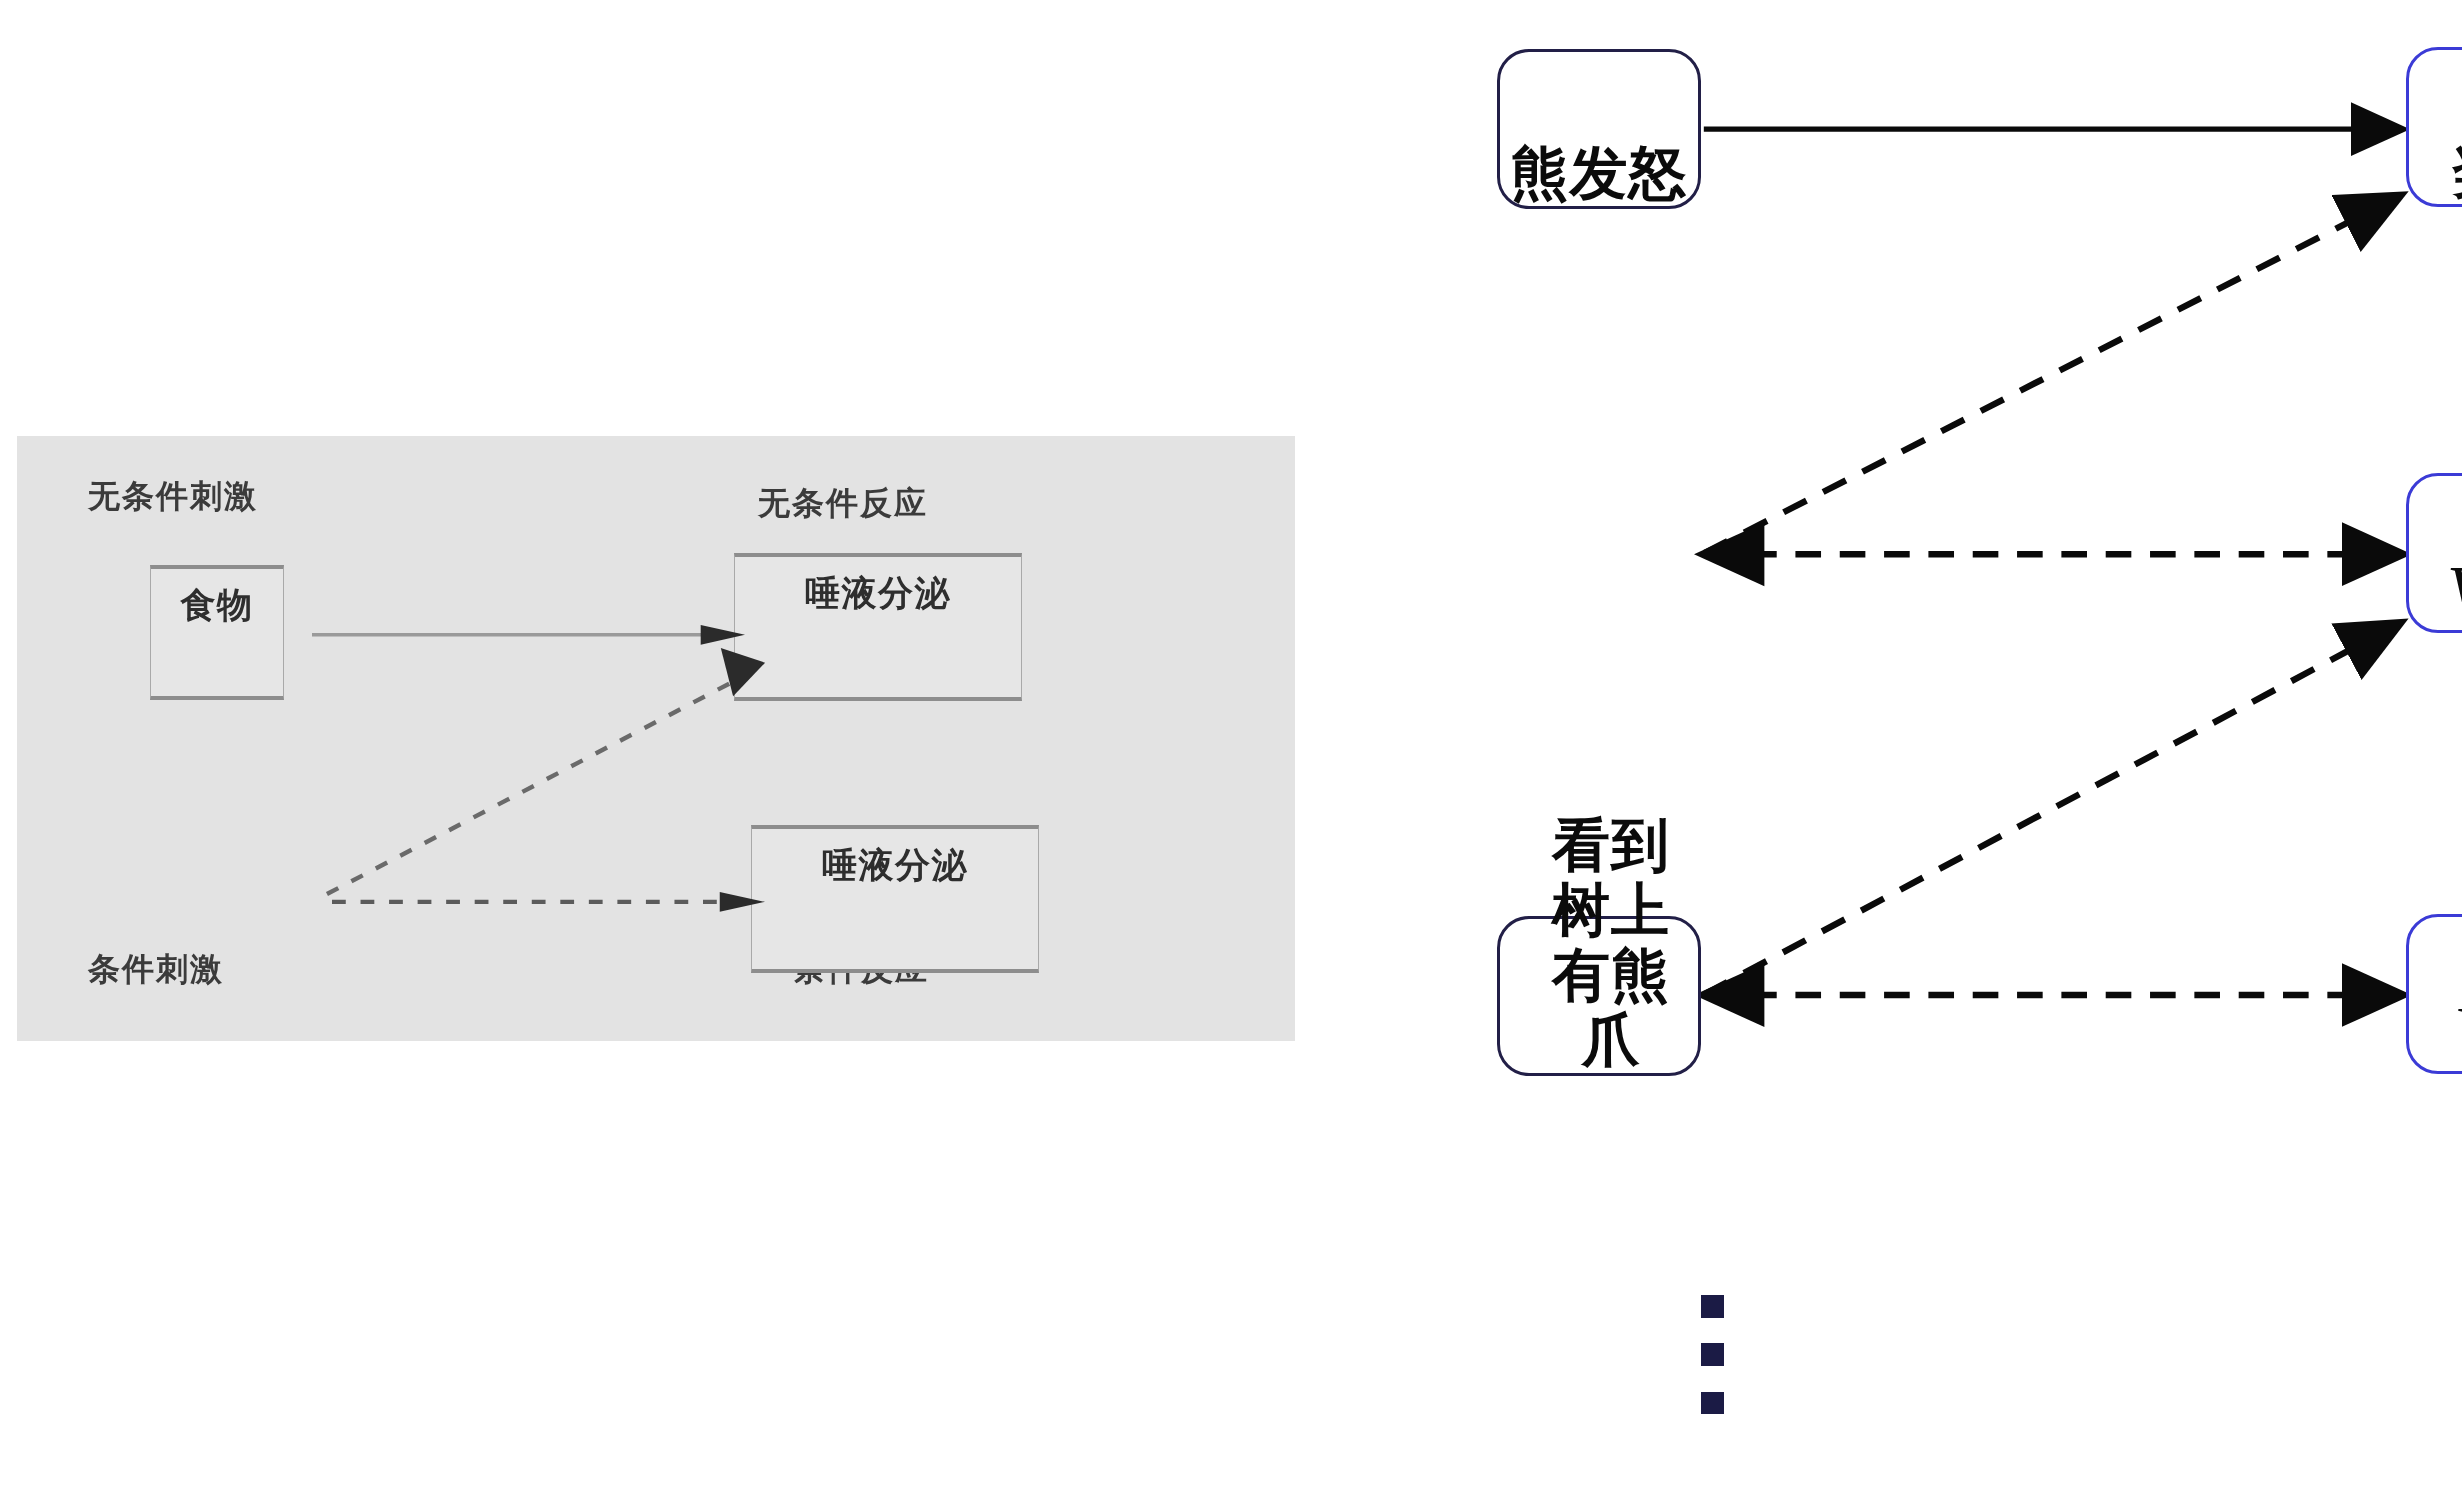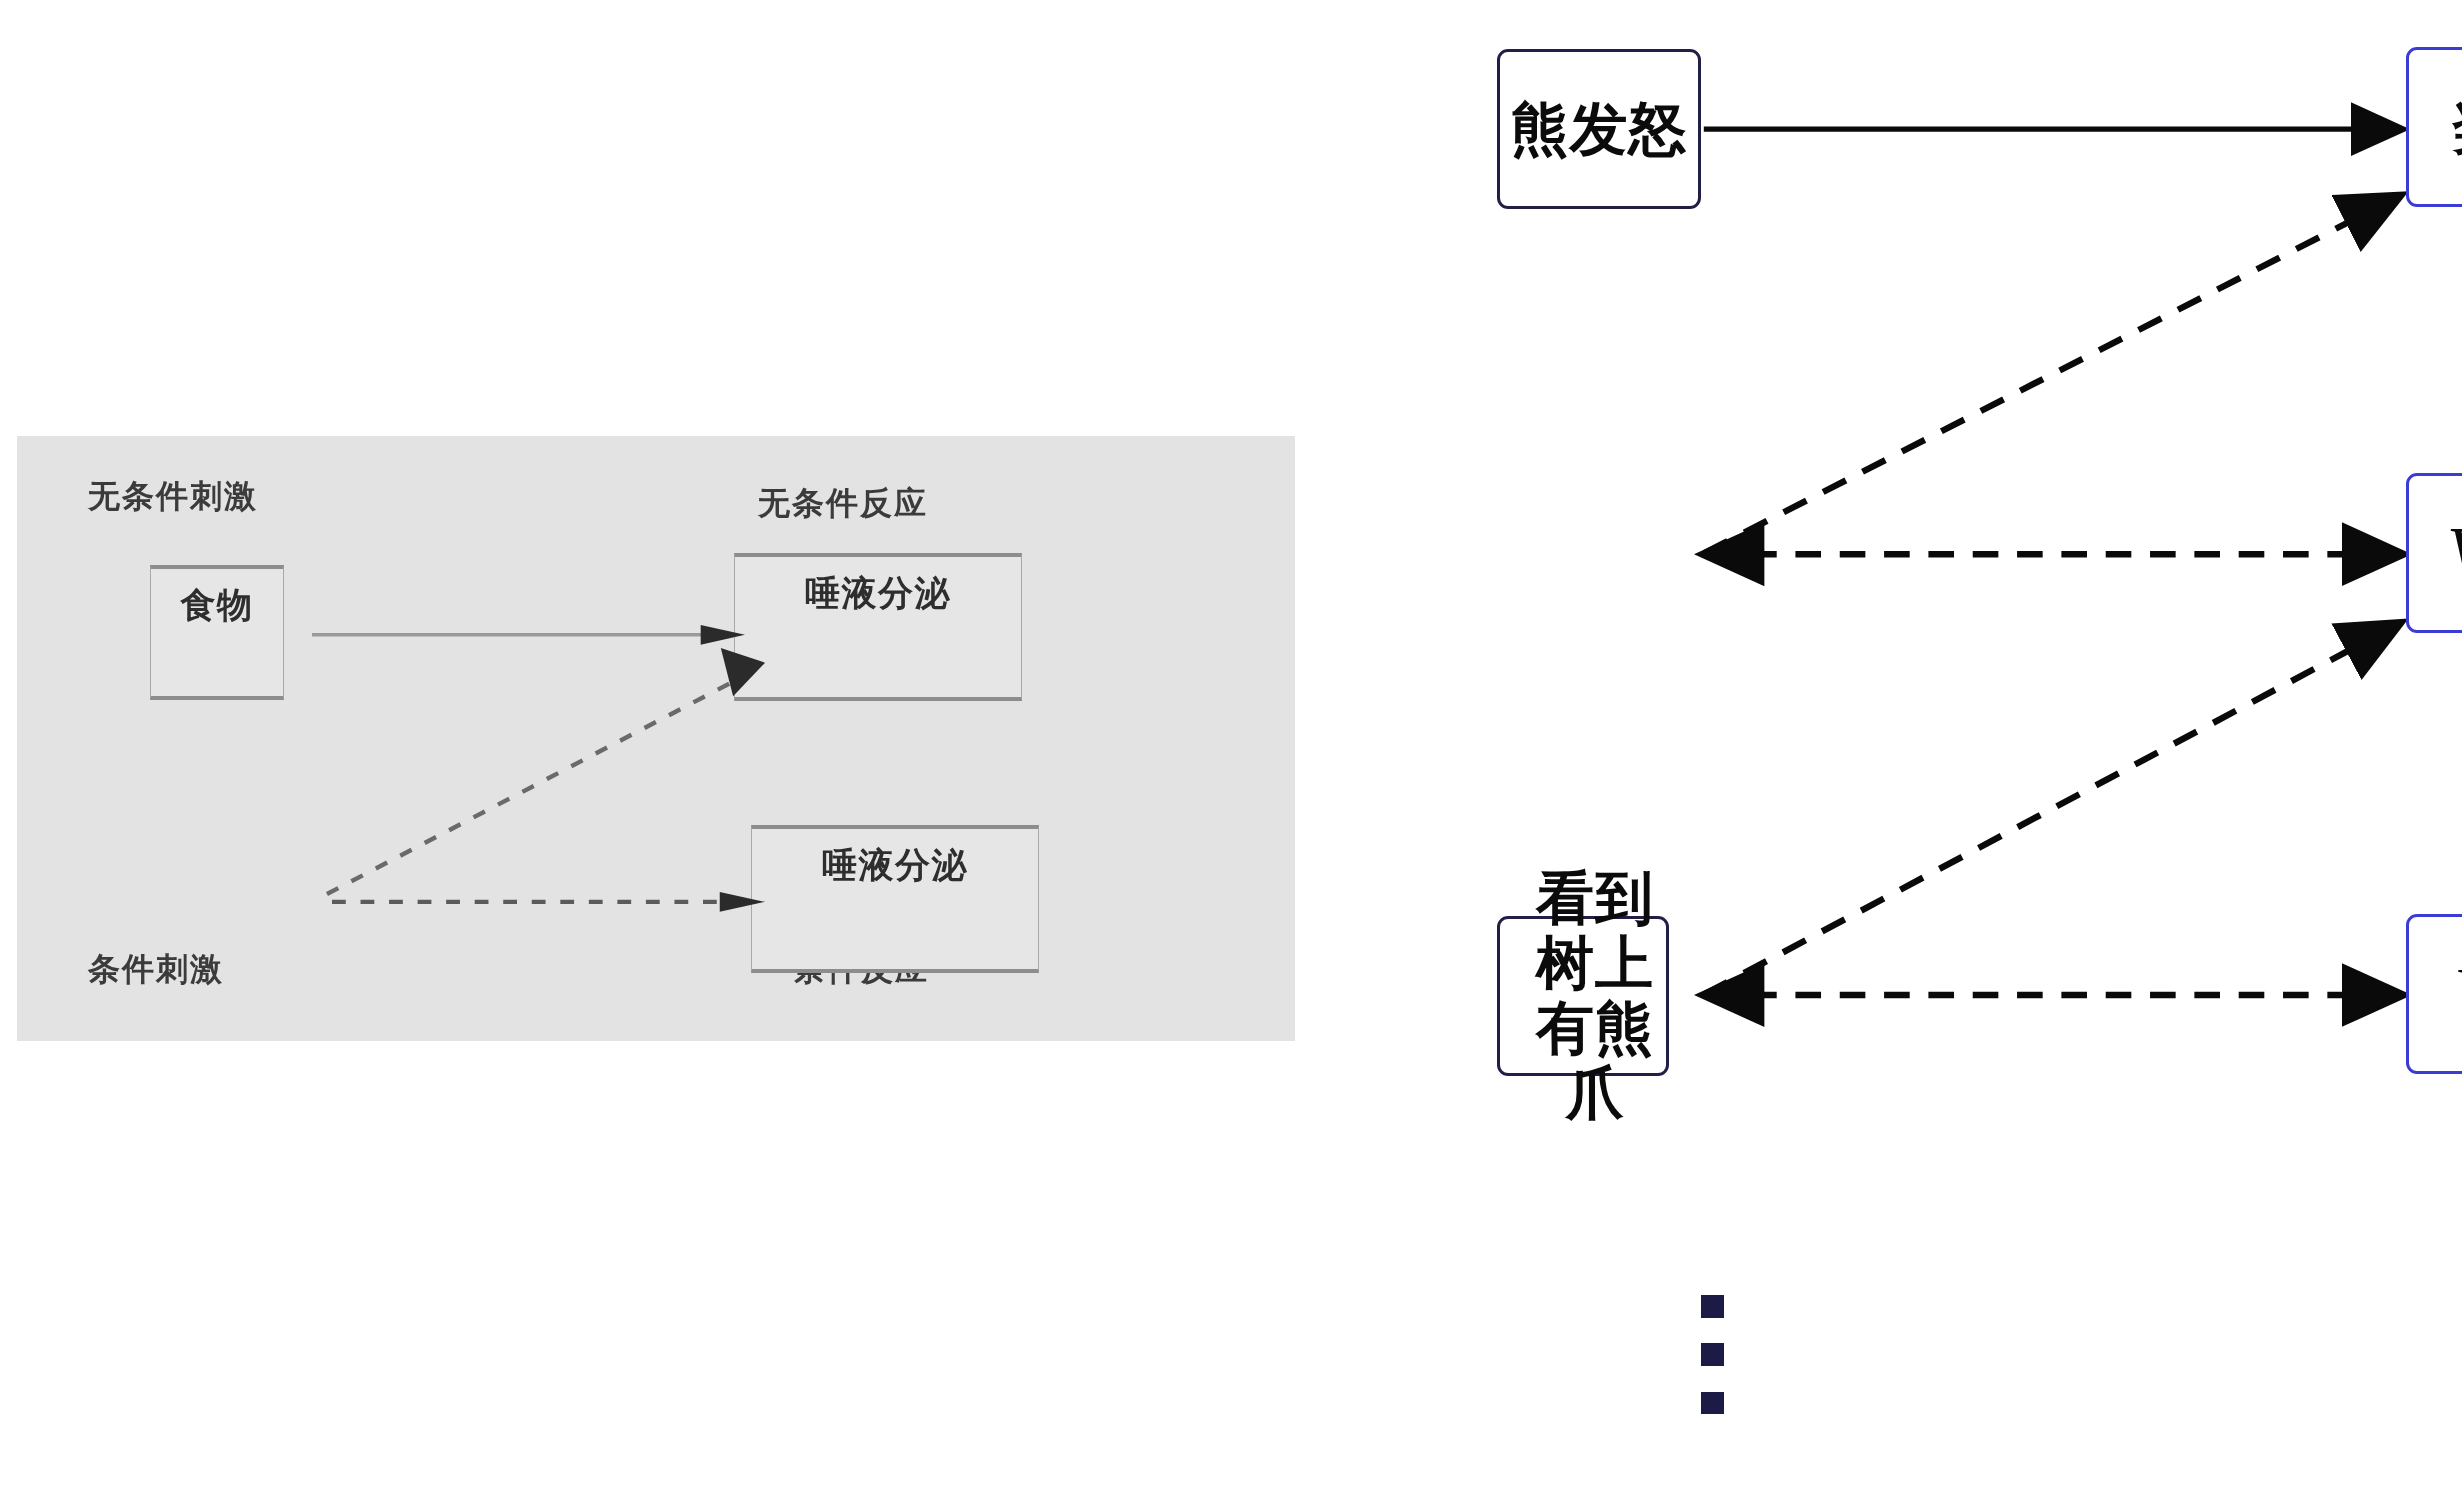--- a/index.html
+++ b/index.html
@@ -41,37 +41,37 @@
   
   #cc-arrow-dash-h{position:absolute;left:315px;top:456px;width:433px;height:19.7px;}
   
   #cc-arrow-dash-d{position:absolute;left:305px;top:207px;width:453px;height:256px;}
 
   
   #rl{position:absolute;left:1428px;top:0;width:1878px;height:1498px;}
 
   .node{
     position:absolute;background:#ffffff;box-sizing:border-box;
-    border-radius:11px;display:flex;align-items:center;justify-content:center;
+    border-radius:32px;display:flex;align-items:flex-end;justify-content:center;
     text-align:center;line-height:1.12;
   }
   .node.dark {border:3.4px solid #221f47;}
   .node.blue {border:3.4px solid #3b3bd6;}
   .node .cn{
     font-family:"DejaVu Sans","Liberation Sans",sans-serif;
     font-size:58px;font-weight:700;color:#0b0b0b;letter-spacing:1px;
   }
   .node .math{
     font-family:"Liberation Serif","DejaVu Serif",serif;
     font-style:italic;font-size:69px;color:#0b0b0b;
   }
 
   #n-bear-angry {left:69px; top:49px;  width:204px;height:160px;}
   #n-see-bear   {left:69px; top:475px;  width:204px;height:160px;}
-  #n-see-paw    {left:69px; top:916px; width:172px;height:160px;padding-left:24px;}
+  #n-see-paw    {left:69px; top:916px; width:204px;height:160px;padding-left:24px;}
   #n-reward     {left:978px;top:47px;   width:212px;height:160px;}
   #n-vsp        {left:978px;top:473px;  width:212px;height:160px;}
   #n-vs         {left:978px;top:914px; width:212px;height:160px;}
 
   #rl-edges{position:absolute;left:0;top:0;width:1878px;height:1498px;}
 
   .dots{position:absolute;display:flex;flex-direction:column;gap:25.6px;}
   .dots i{display:block;width:22.7px;height:22.7px;}
   #dots-left {left:273px; top:1295px;}
   #dots-left i{background:#1b1b45;}

